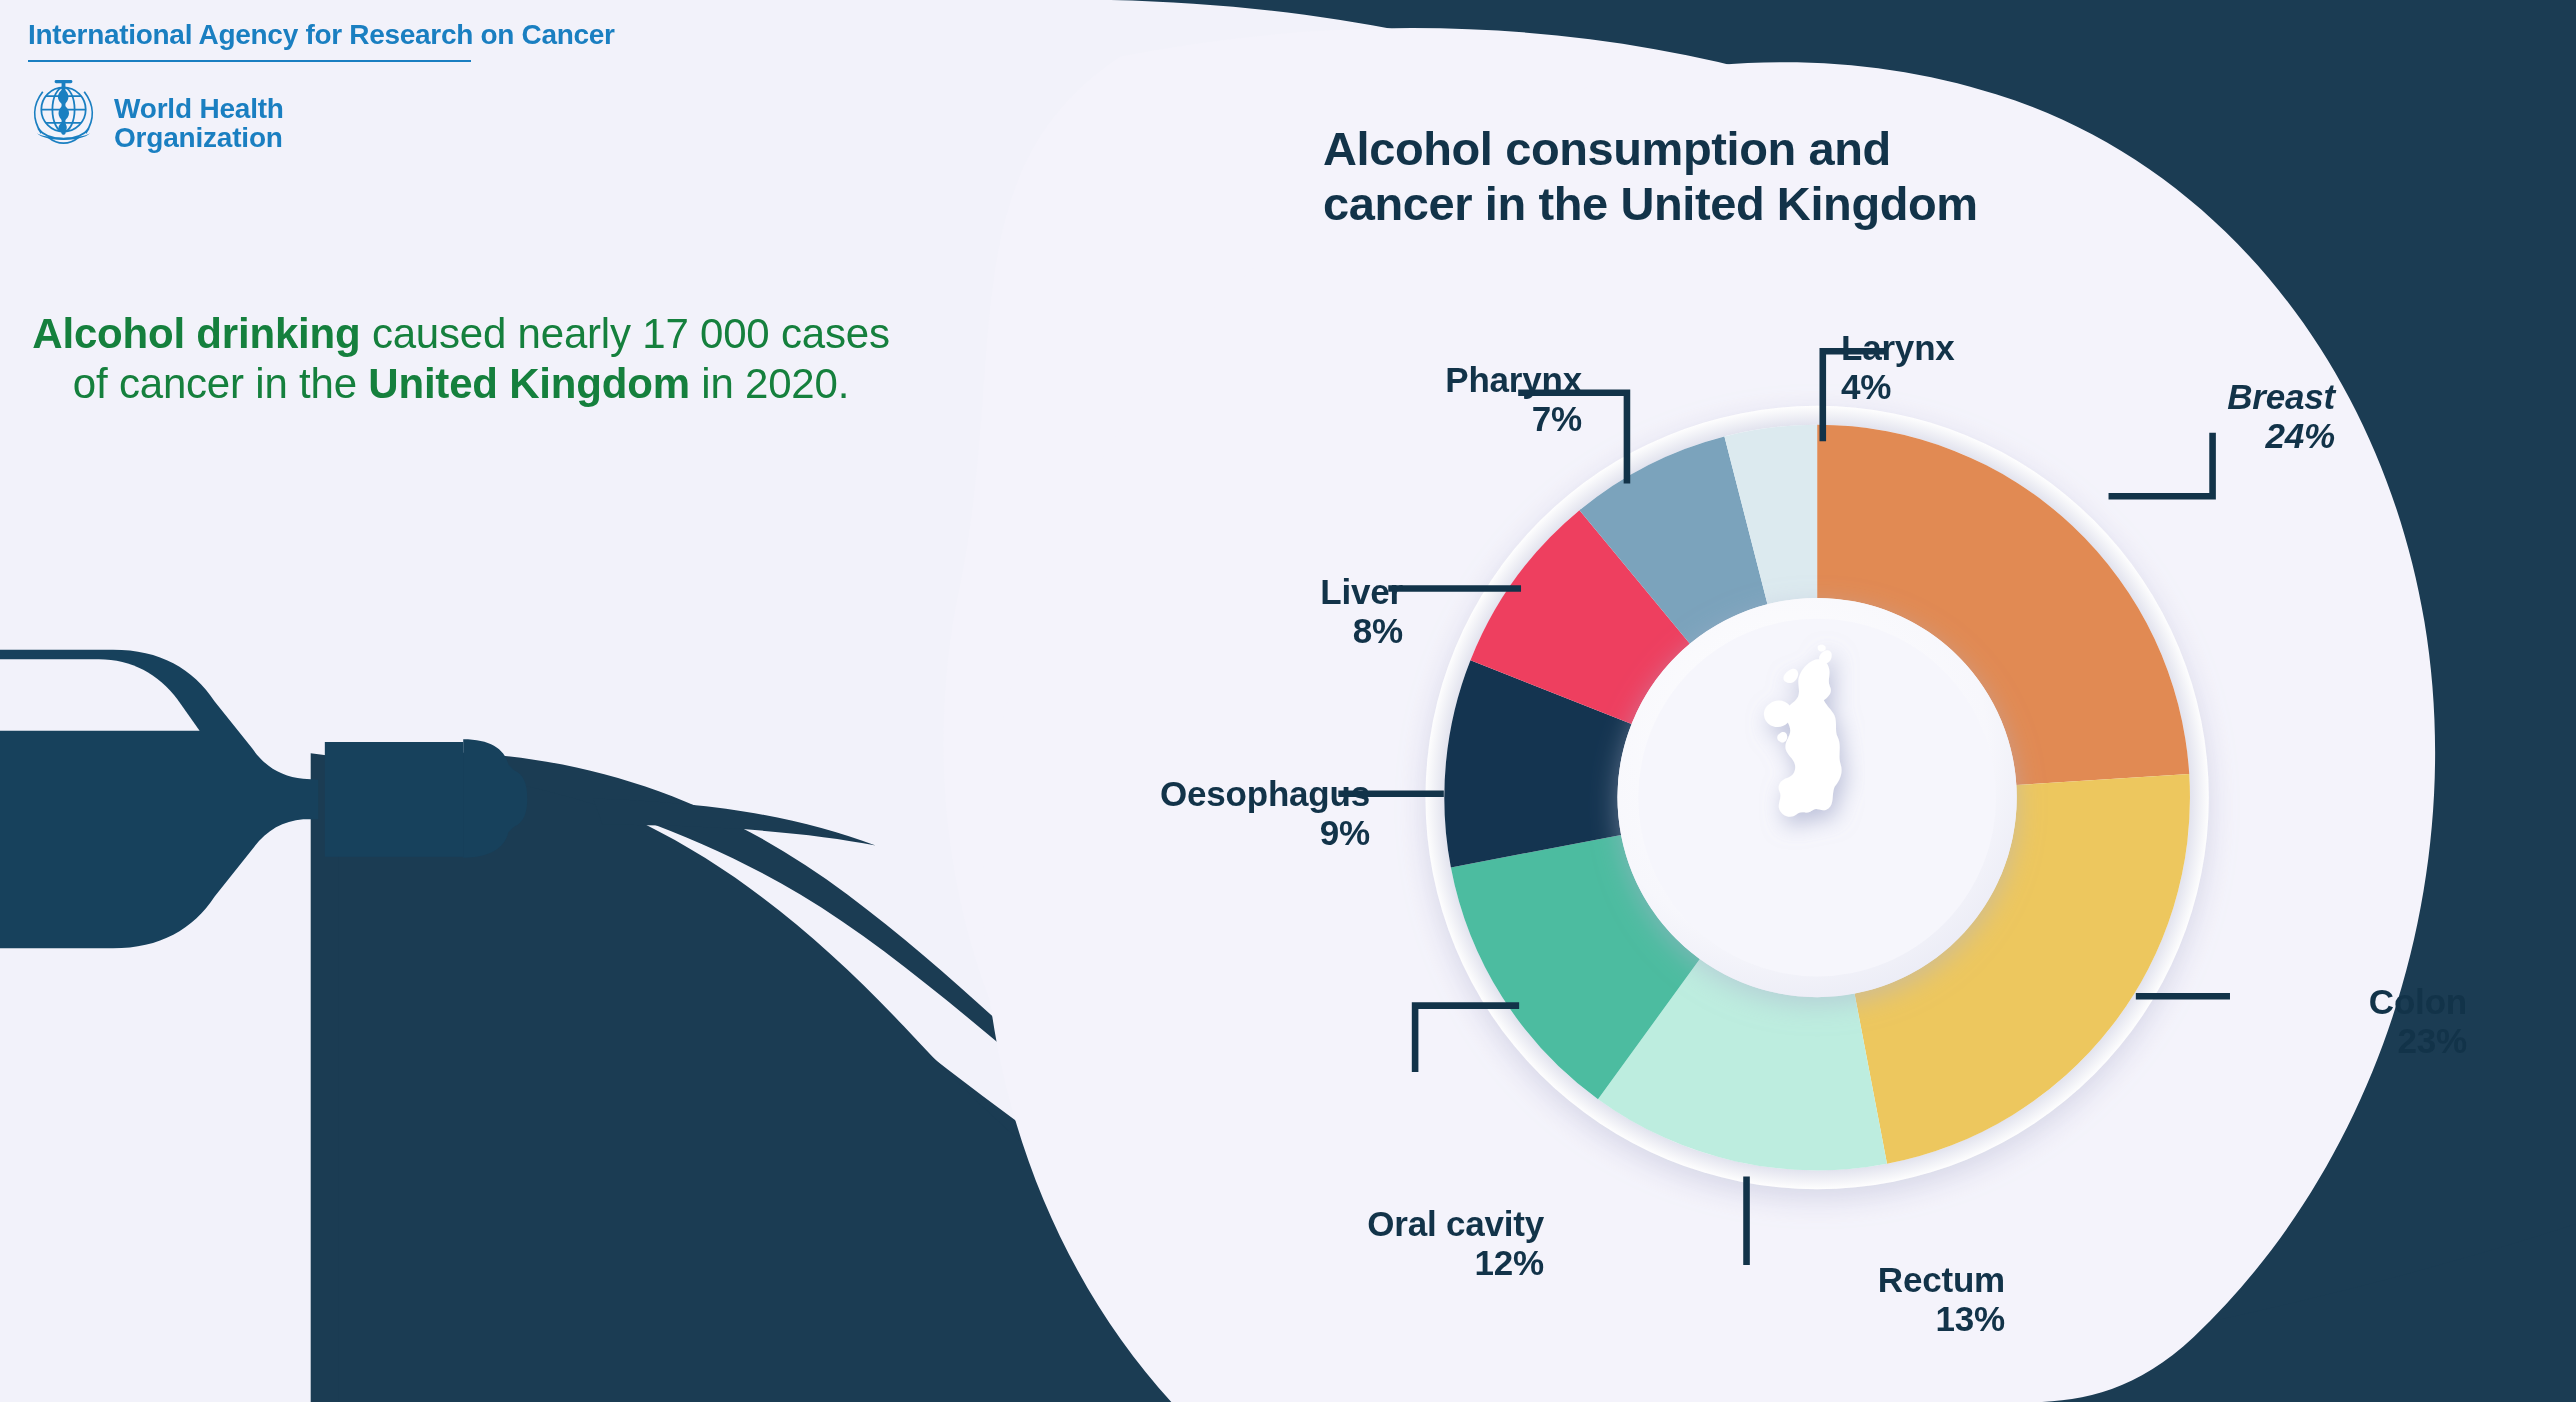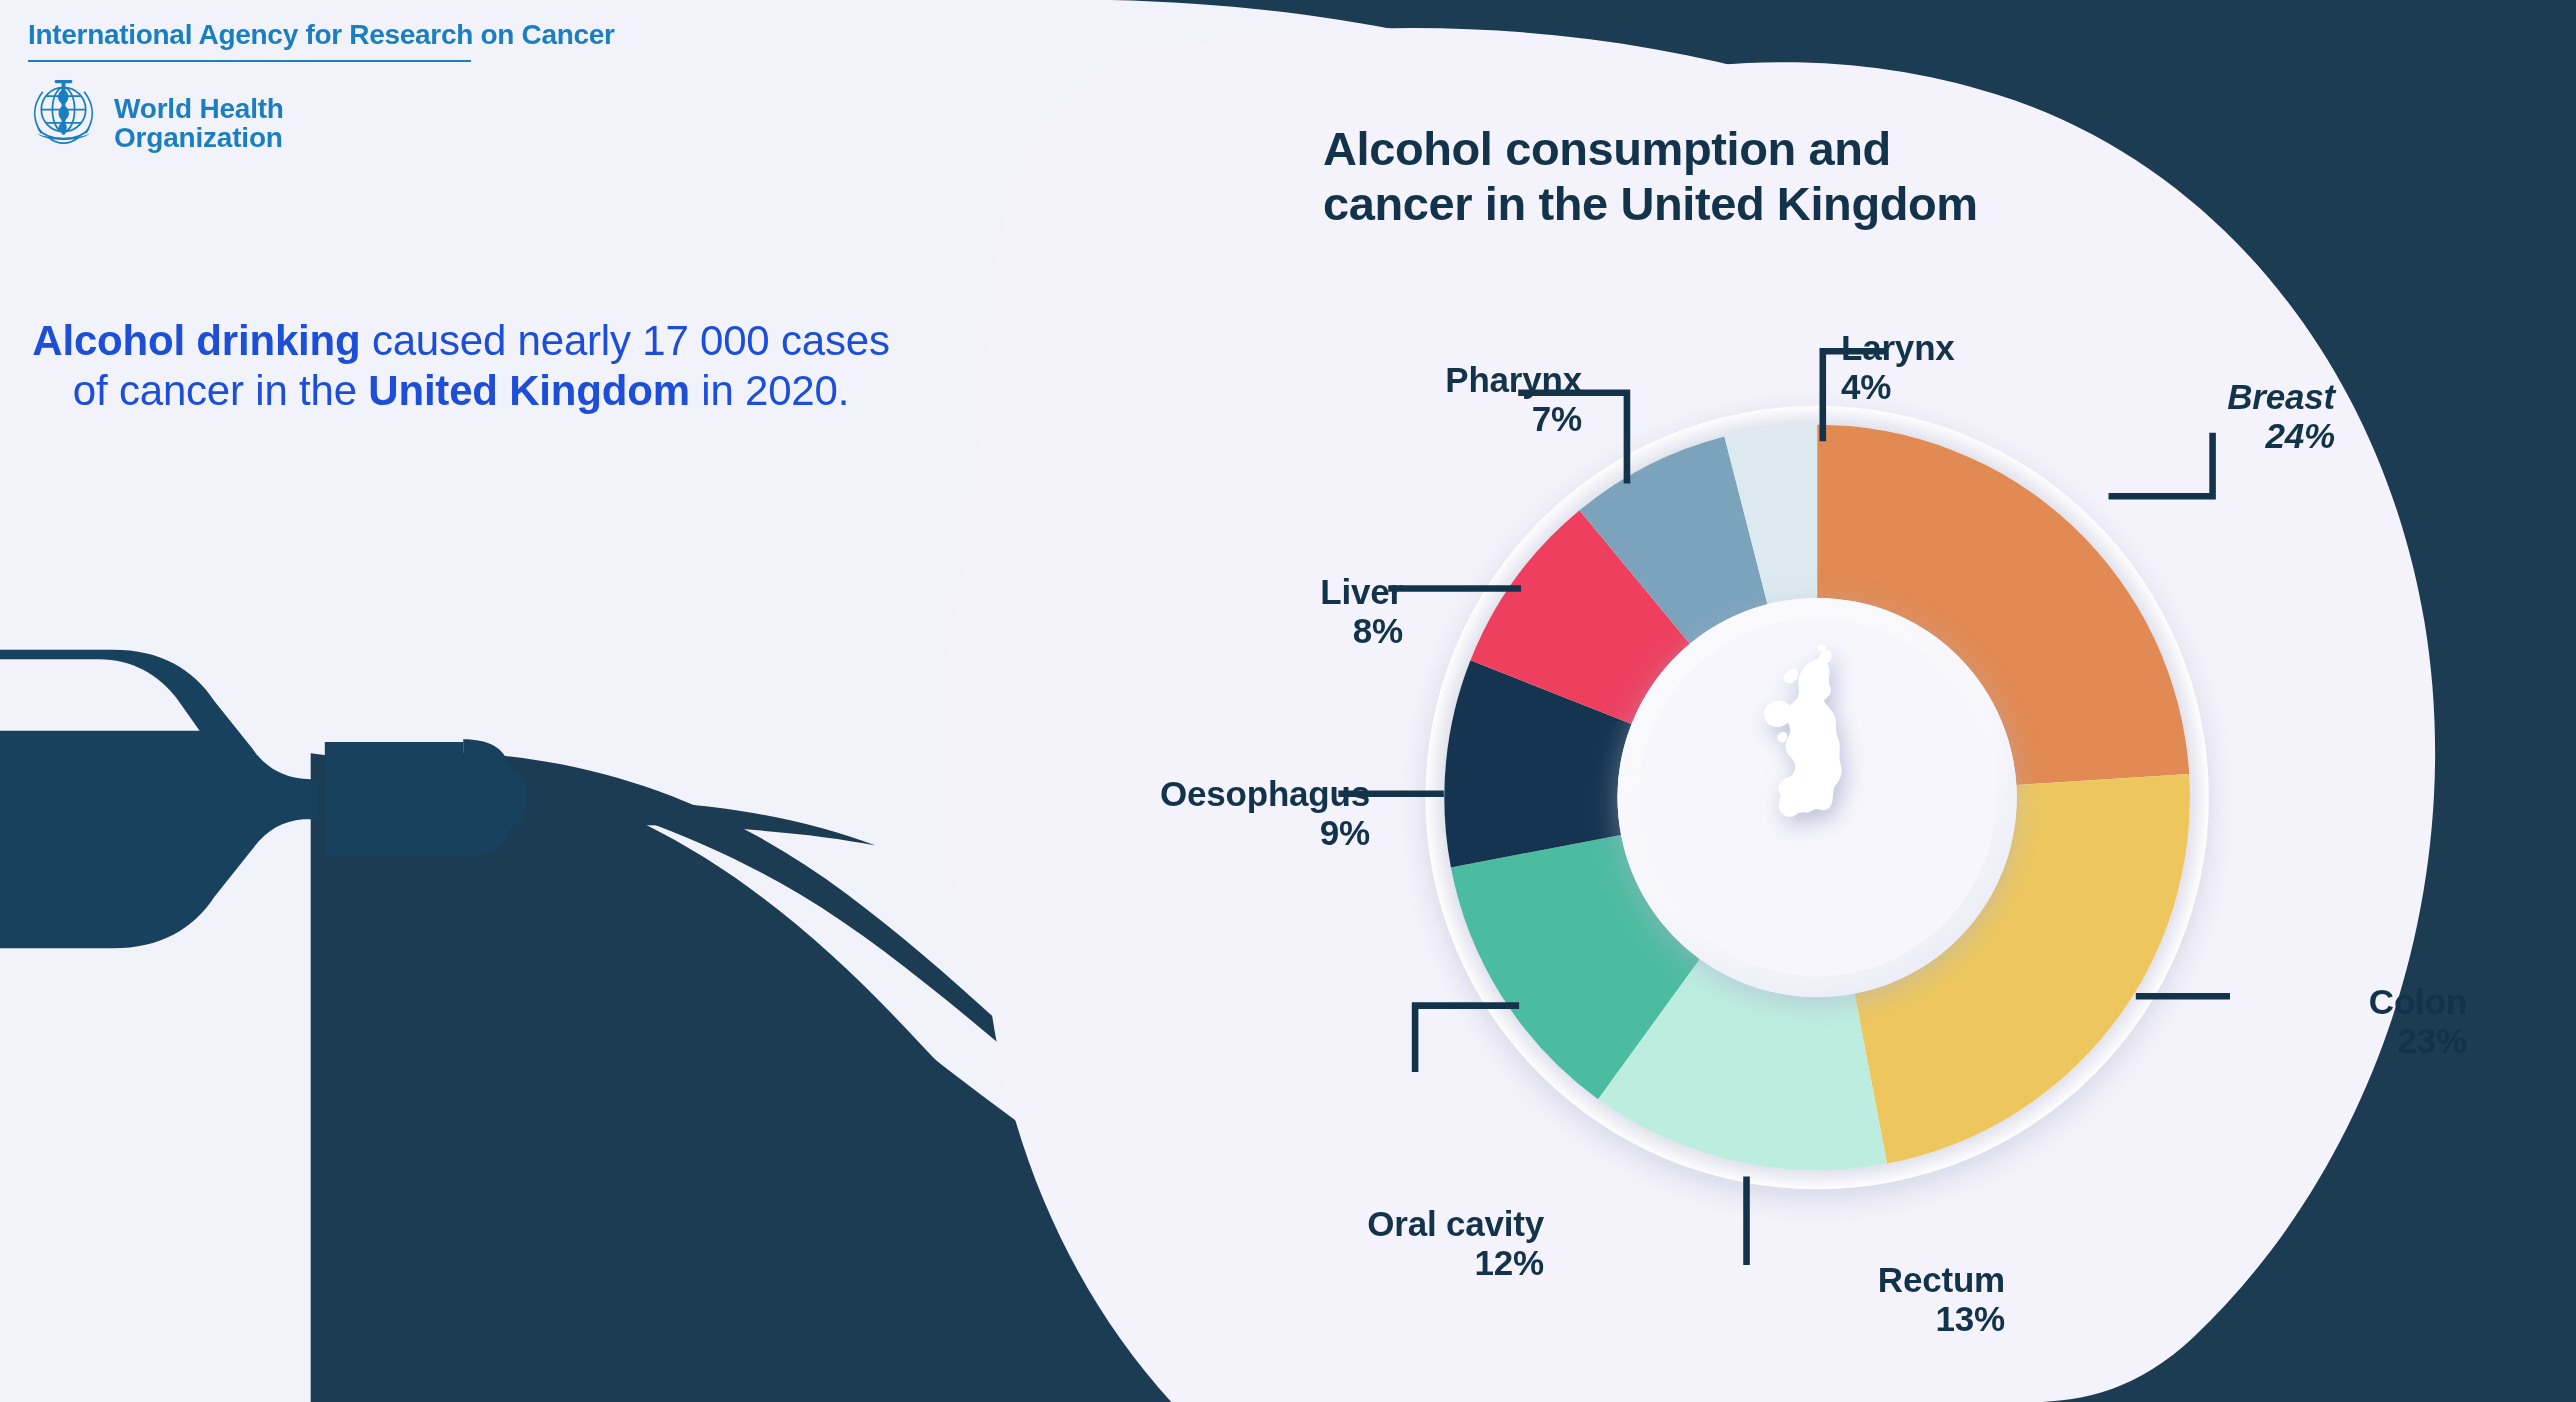--- a/index.html
+++ b/index.html
@@ -33,27 +33,26 @@
   }
   #who-emblem{ width:75px; height:77px; display:block; }
   #who-wordmark{
     font-size:28px; font-weight:bold; color:#1a7fc1;
     line-height:1.05; letter-spacing:-0.2px;margin-top:21px;
   }
 
   
   .copy-block{
     position:absolute;
-    color:#1d4ed8;
+    color:#15803d;
     text-align:center;
     line-height:1.18;
     font-size:42px;
     font-family:"Liberation Sans", sans-serif;
     letter-spacing:-0.2px;
-    margin-top:7px;
   }
   .copy-block b{ font-weight:bold; }
   #copy-1{ left:28px; top:309px; width:866px; }
   #copy-2{ left:28px; top:962px; width:866px; }
 
   
   #chart-title{
     position:absolute; left:1323px; top:121px; width:951px;
     text-align:left; color:#123349;
     font-size:47px; font-weight:bold; line-height:1.18;

